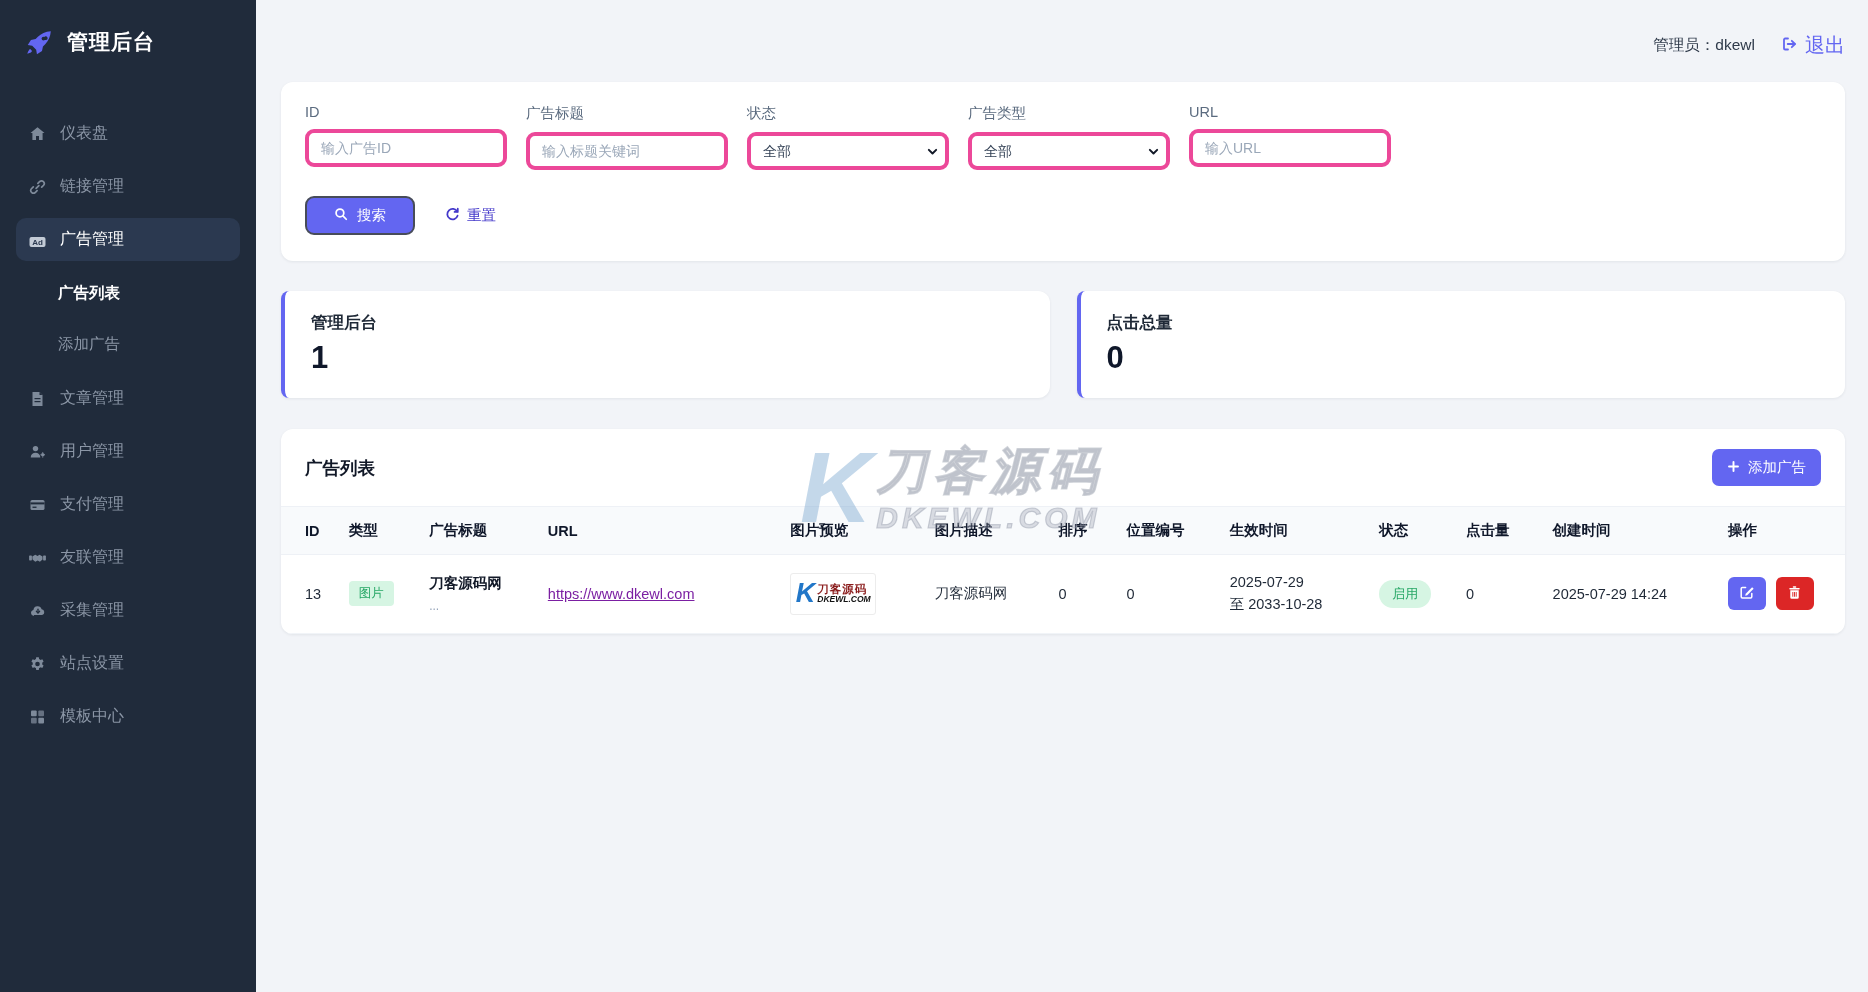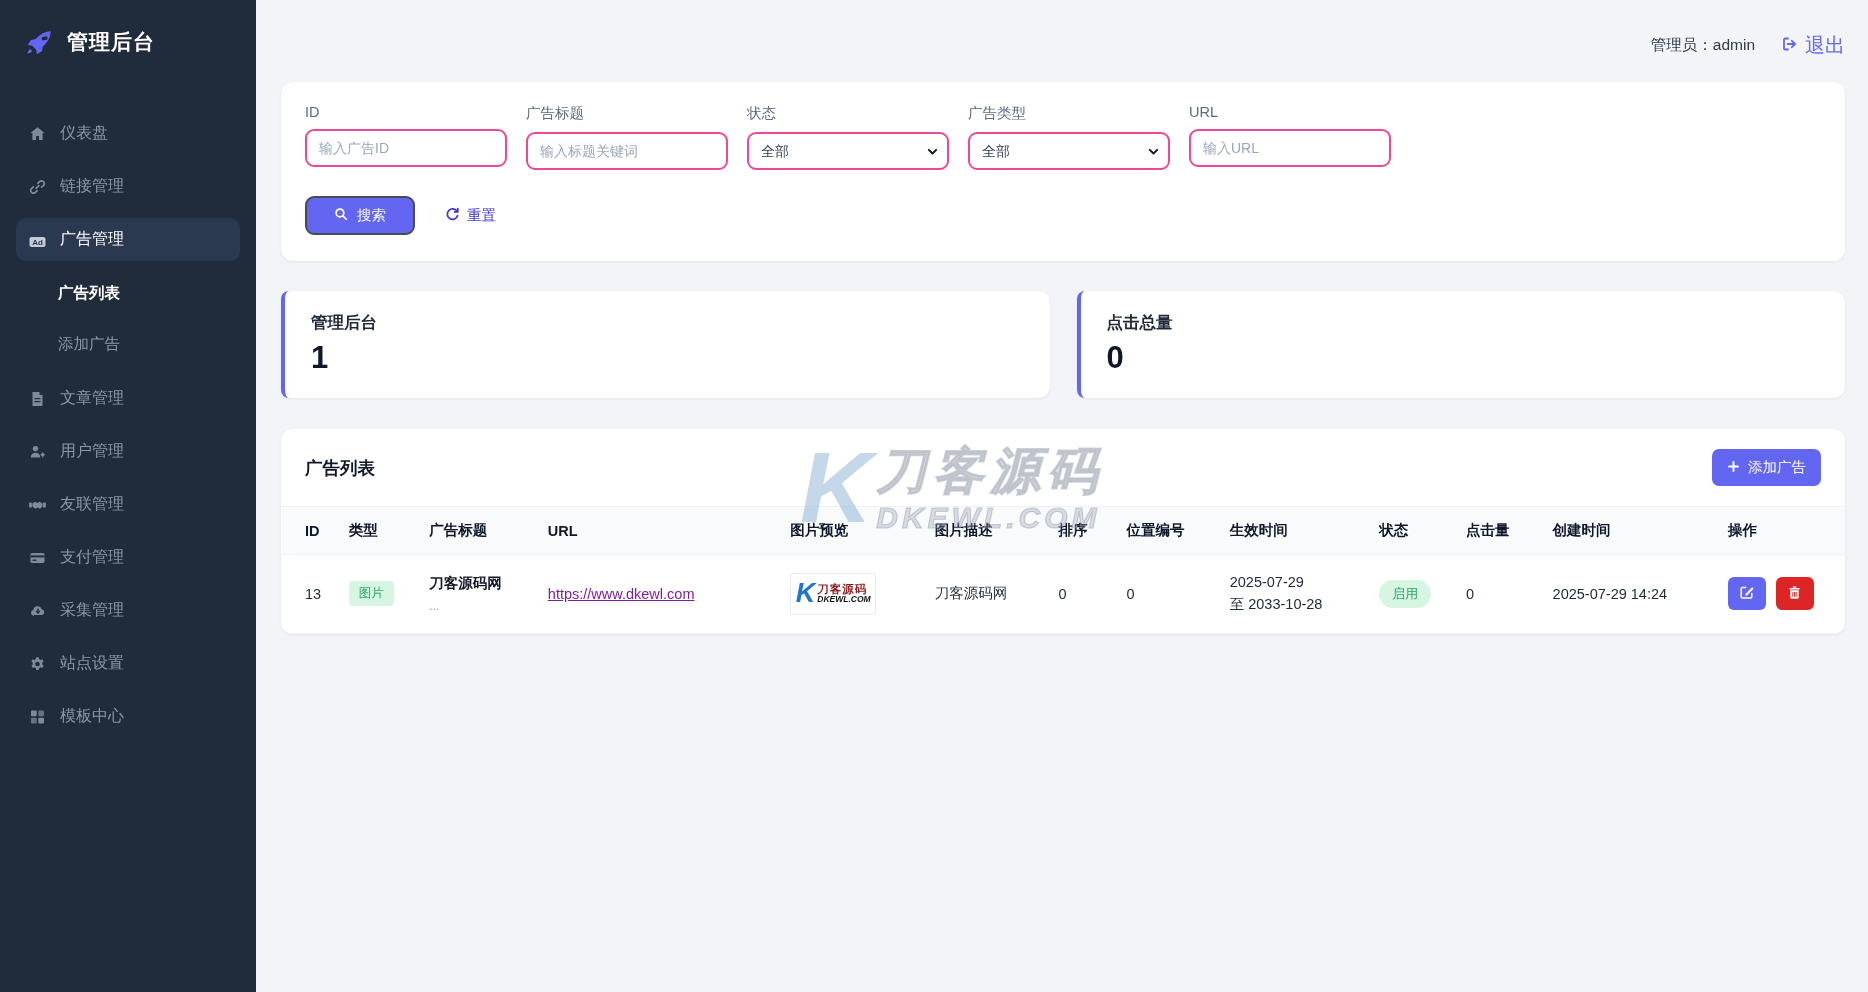--- a/index.html
+++ b/index.html
@@ -36,21 +36,21 @@
   .topbar { height: 82px; display: flex; justify-content: flex-end; align-items: center; gap: 26px; padding-top: 8px; }
   .admin-label { font-size: 15.5px; color: #2f3a4a; }
   .logout { display: flex; align-items: center; gap: 7px; color: #6366f1; font-size: 20px; text-decoration: none; cursor: pointer; }
   .card { background: #fff; border-radius: 12px; box-shadow: 0 1px 3px rgba(16,24,40,.07); }
   
   .filter-card { padding: 22px 24px 26px 24px; }
   .filter-row { display: flex; gap: 19px; }
   .field { width: 202px; }
   .field label { display: block; font-size: 14.5px; color: #5b6b7f; margin-bottom: 9px; }
   .field input, .field select {
-    width: 100%; height: 38px; border: 2px solid #ec4899; border-radius: 9px;
+    width: 100%; height: 38px; border: 4px solid #ec4899; border-radius: 9px;
     padding: 0 12px; font-size: 14px; color: #334155; background: #fff; outline: none;
     font-family: "Liberation Sans", "DejaVu Sans", sans-serif;
   }
   .field input::placeholder { color: #9aa7b8; }
   .select-wrap { position: relative; }
   .select-wrap select { appearance: none; -webkit-appearance: none; padding-right: 12px; }
   .select-wrap .chev { position: absolute; right: 10px; top: 12px; pointer-events: none; color: #111827; }
   .filter-actions { margin-top: 26px; display: flex; align-items: center; gap: 30px; }
   .search-btn {
     display: flex; align-items: center; gap: 9px;
@@ -178,42 +178,42 @@
             <circle cx="13.2" cy="10.8" r="1.7" fill="currentColor"></circle>
             <g stroke="currentColor" stroke-width="1.1">
               <path d="M13.2 8.2v1M13.2 12.4v1M10.9 10.8h1M14.5 10.8h1"></path>
             </g>
           </svg>
       </span>
       <span>用户管理</span>
     </div>
     <div class="menu-item">
       <span class="mi-icon">
+        <svg width="17" height="16" viewBox="0 0 16 16">
+            <rect x="1" y="3" width="14" height="10" rx="1.6" fill="currentColor"></rect>
+            <rect x="1" y="5.4" width="14" height="2" fill="#202b3b"></rect>
+            <rect x="3" y="9.6" width="4" height="1.3" fill="#202b3b"></rect>
+          </svg>
+      </span>
+      <span>支付管理</span>
+    </div>
+    <div class="menu-item">
+      <span class="mi-icon">
         <svg width="19" height="16" viewBox="0 0 18 16">
             <g fill="currentColor">
               <rect x="0.6" y="5.6" width="2.8" height="4.8" rx="0.7"></rect>
               <rect x="14.6" y="5.6" width="2.8" height="4.8" rx="0.7"></rect>
               <path d="M3.8 6.6l3-1.8 2.2 1.3 2-1.3 3 1.8v3l-2.6 2.2-2.2-1.4-2.4 1.4-2.8-2.2z"></path>
             </g>
           </svg>
       </span>
       <span>友联管理</span>
     </div>
     <div class="menu-item">
       <span class="mi-icon">
-        <svg width="17" height="16" viewBox="0 0 16 16">
-            <rect x="1" y="3" width="14" height="10" rx="1.6" fill="currentColor"></rect>
-            <rect x="1" y="5.4" width="14" height="2" fill="#202b3b"></rect>
-            <rect x="3" y="9.6" width="4" height="1.3" fill="#202b3b"></rect>
-          </svg>
-      </span>
-      <span>支付管理</span>
-    </div>
-    <div class="menu-item">
-      <span class="mi-icon">
         <svg width="18" height="16" viewBox="0 0 17 16">
             <path fill="currentColor" d="M4.4 13a3.1 3.1 0 0 1-.5-6.1 4.2 4.2 0 0 1 8.2-.6 2.9 2.9 0 0 1 .5 5.7l-.6.1H4.4z"></path>
             <g stroke="#202b3b" stroke-width="1.3" fill="none" stroke-linecap="round">
               <path d="M8.5 6.2v3.4"></path>
               <path d="M6.9 8.3l1.6 1.8 1.6-1.8"></path>
             </g>
           </svg>
       </span>
       <span>采集管理</span>
     </div>
@@ -235,21 +235,21 @@
           </svg>
       </span>
       <span>模板中心</span>
     </div>
   </nav>
 </aside>
 
 <main class="main">
 
   <div class="topbar">
-    <span class="admin-label">管理员：admin</span>
+    <span class="admin-label">管理员：dkewl</span>
     <a class="logout">
       <span>
         <svg width="17" height="16" viewBox="0 0 16 16" fill="none" stroke="currentColor" stroke-width="1.8" stroke-linecap="round" stroke-linejoin="round">
             <path d="M6.5 2.5H3.6a1.1 1.1 0 0 0-1.1 1.1v8.8a1.1 1.1 0 0 0 1.1 1.1h2.9"></path>
             <path d="M10.3 4.8 13.5 8l-3.2 3.2"></path>
             <path d="M13.3 8H6.2"></path>
           </svg>
       </span>
       <span>退出</span>
     </a>

